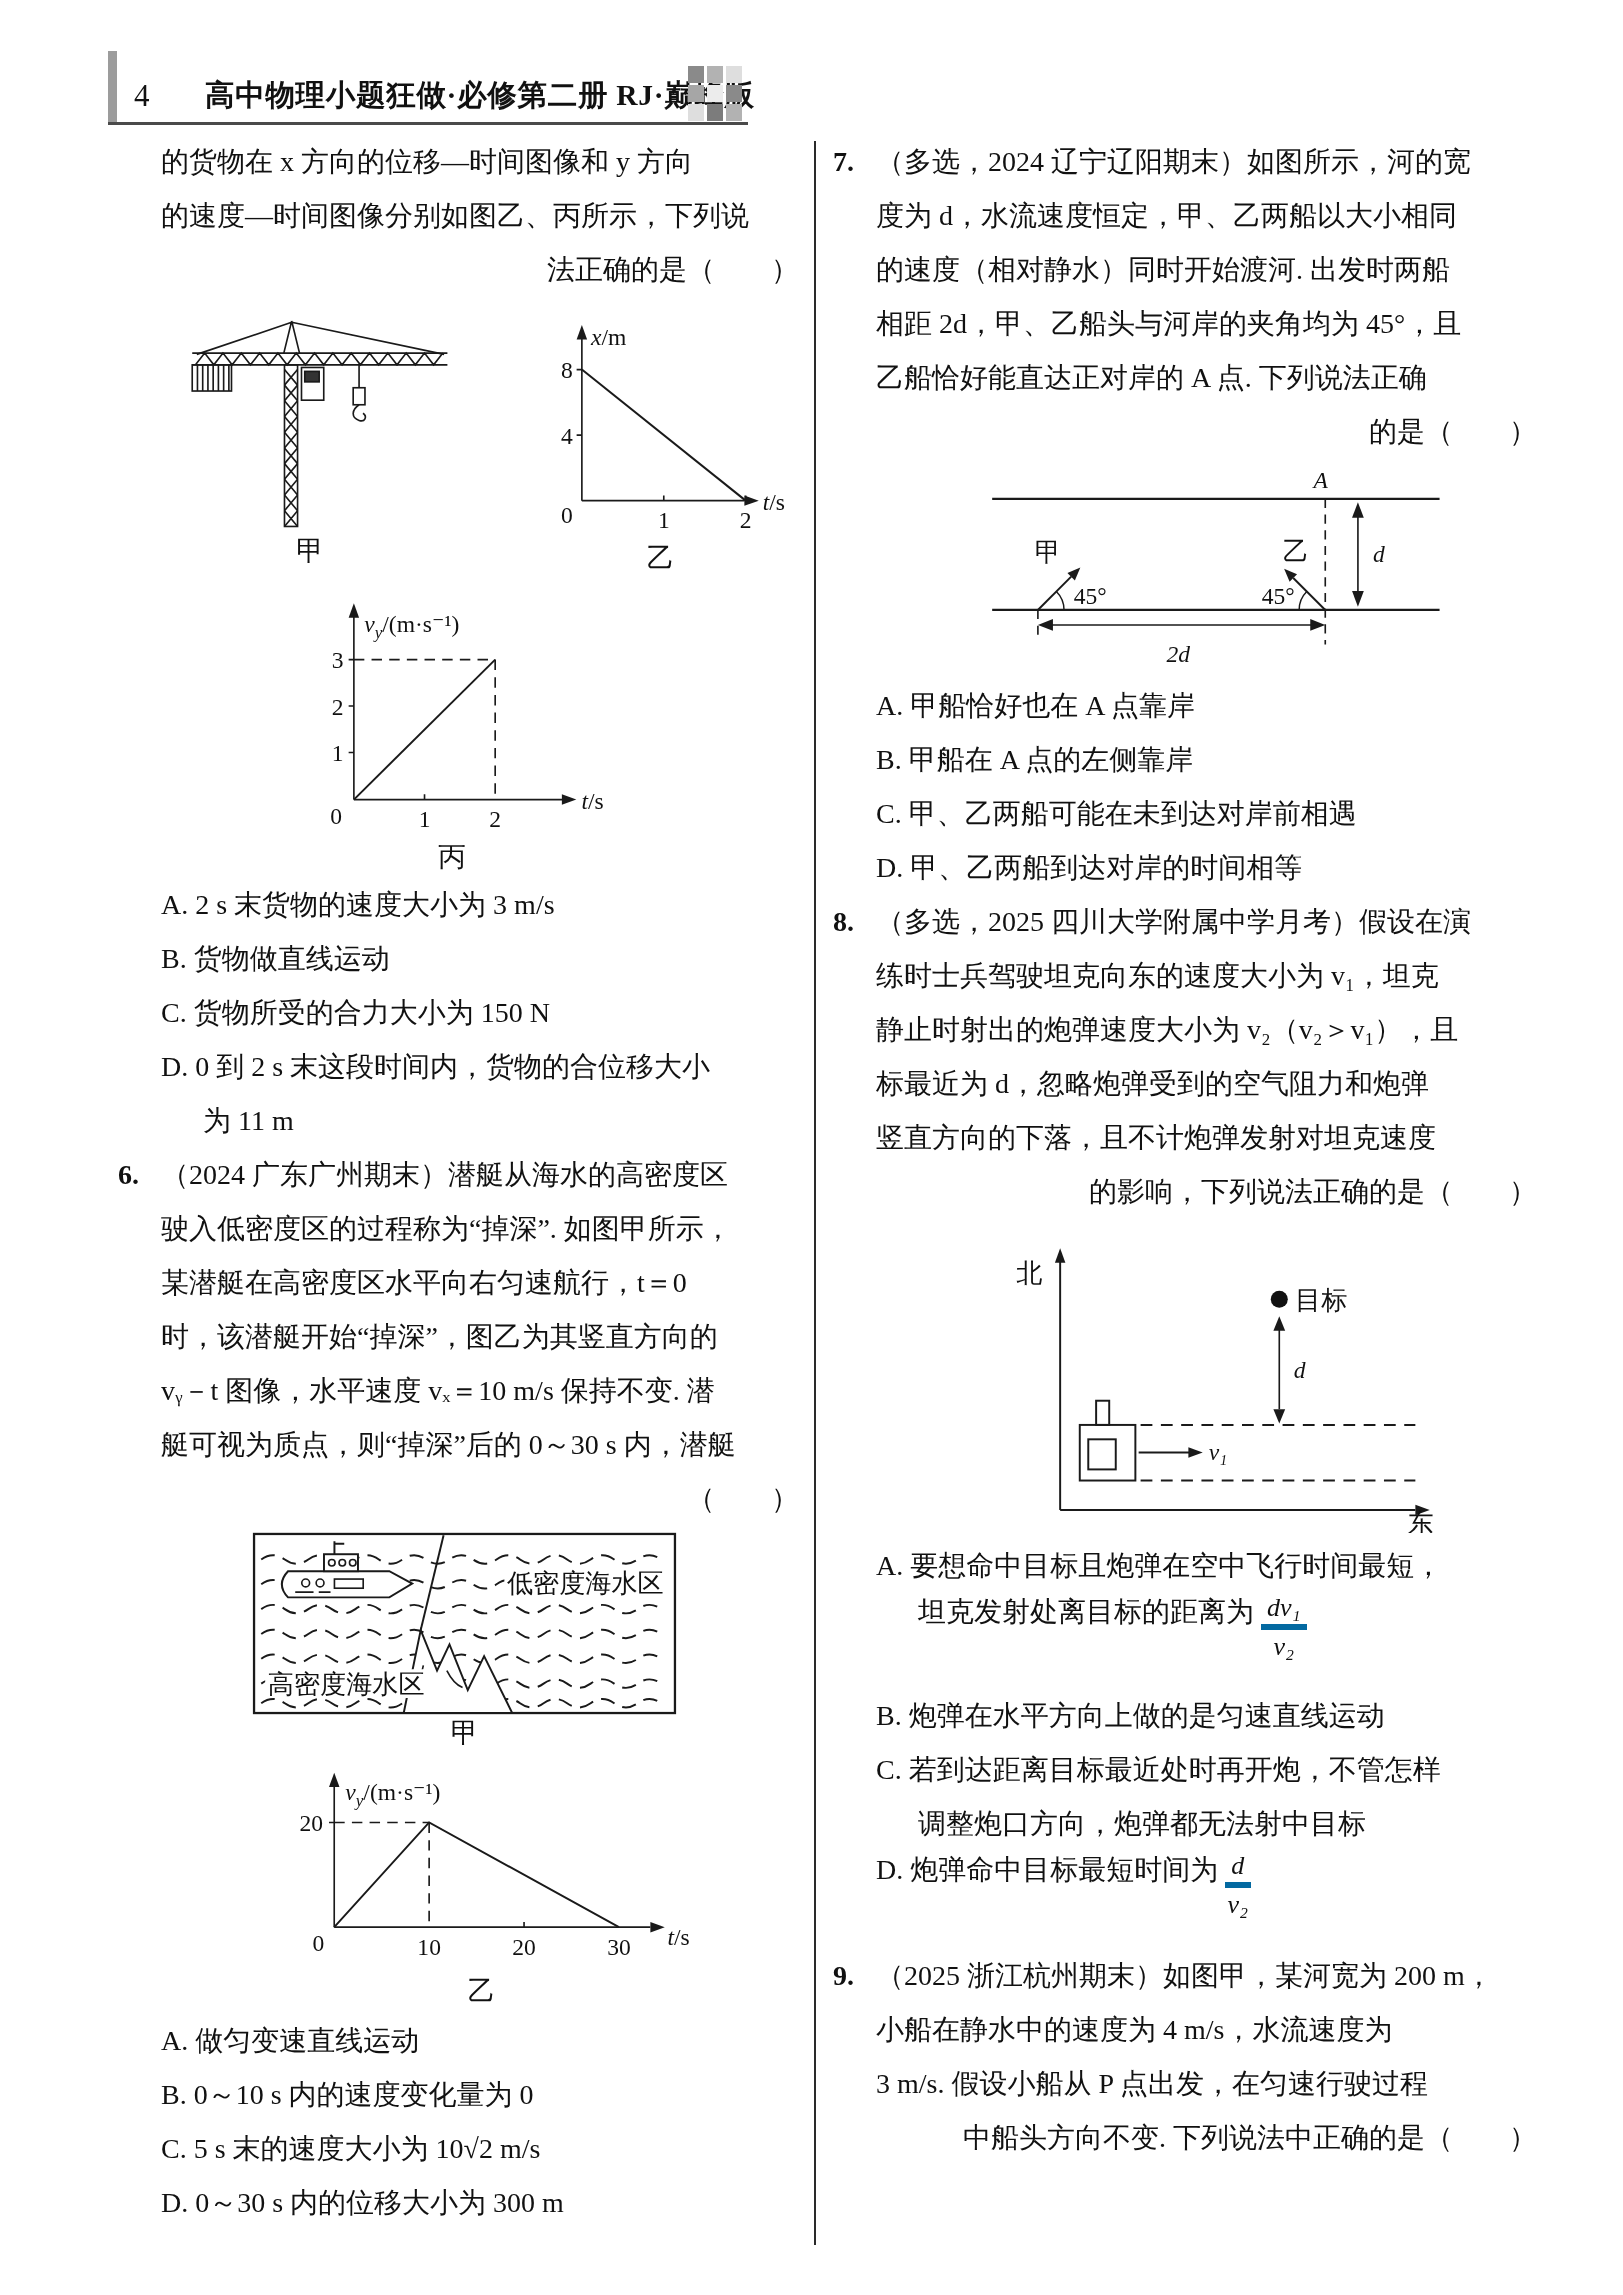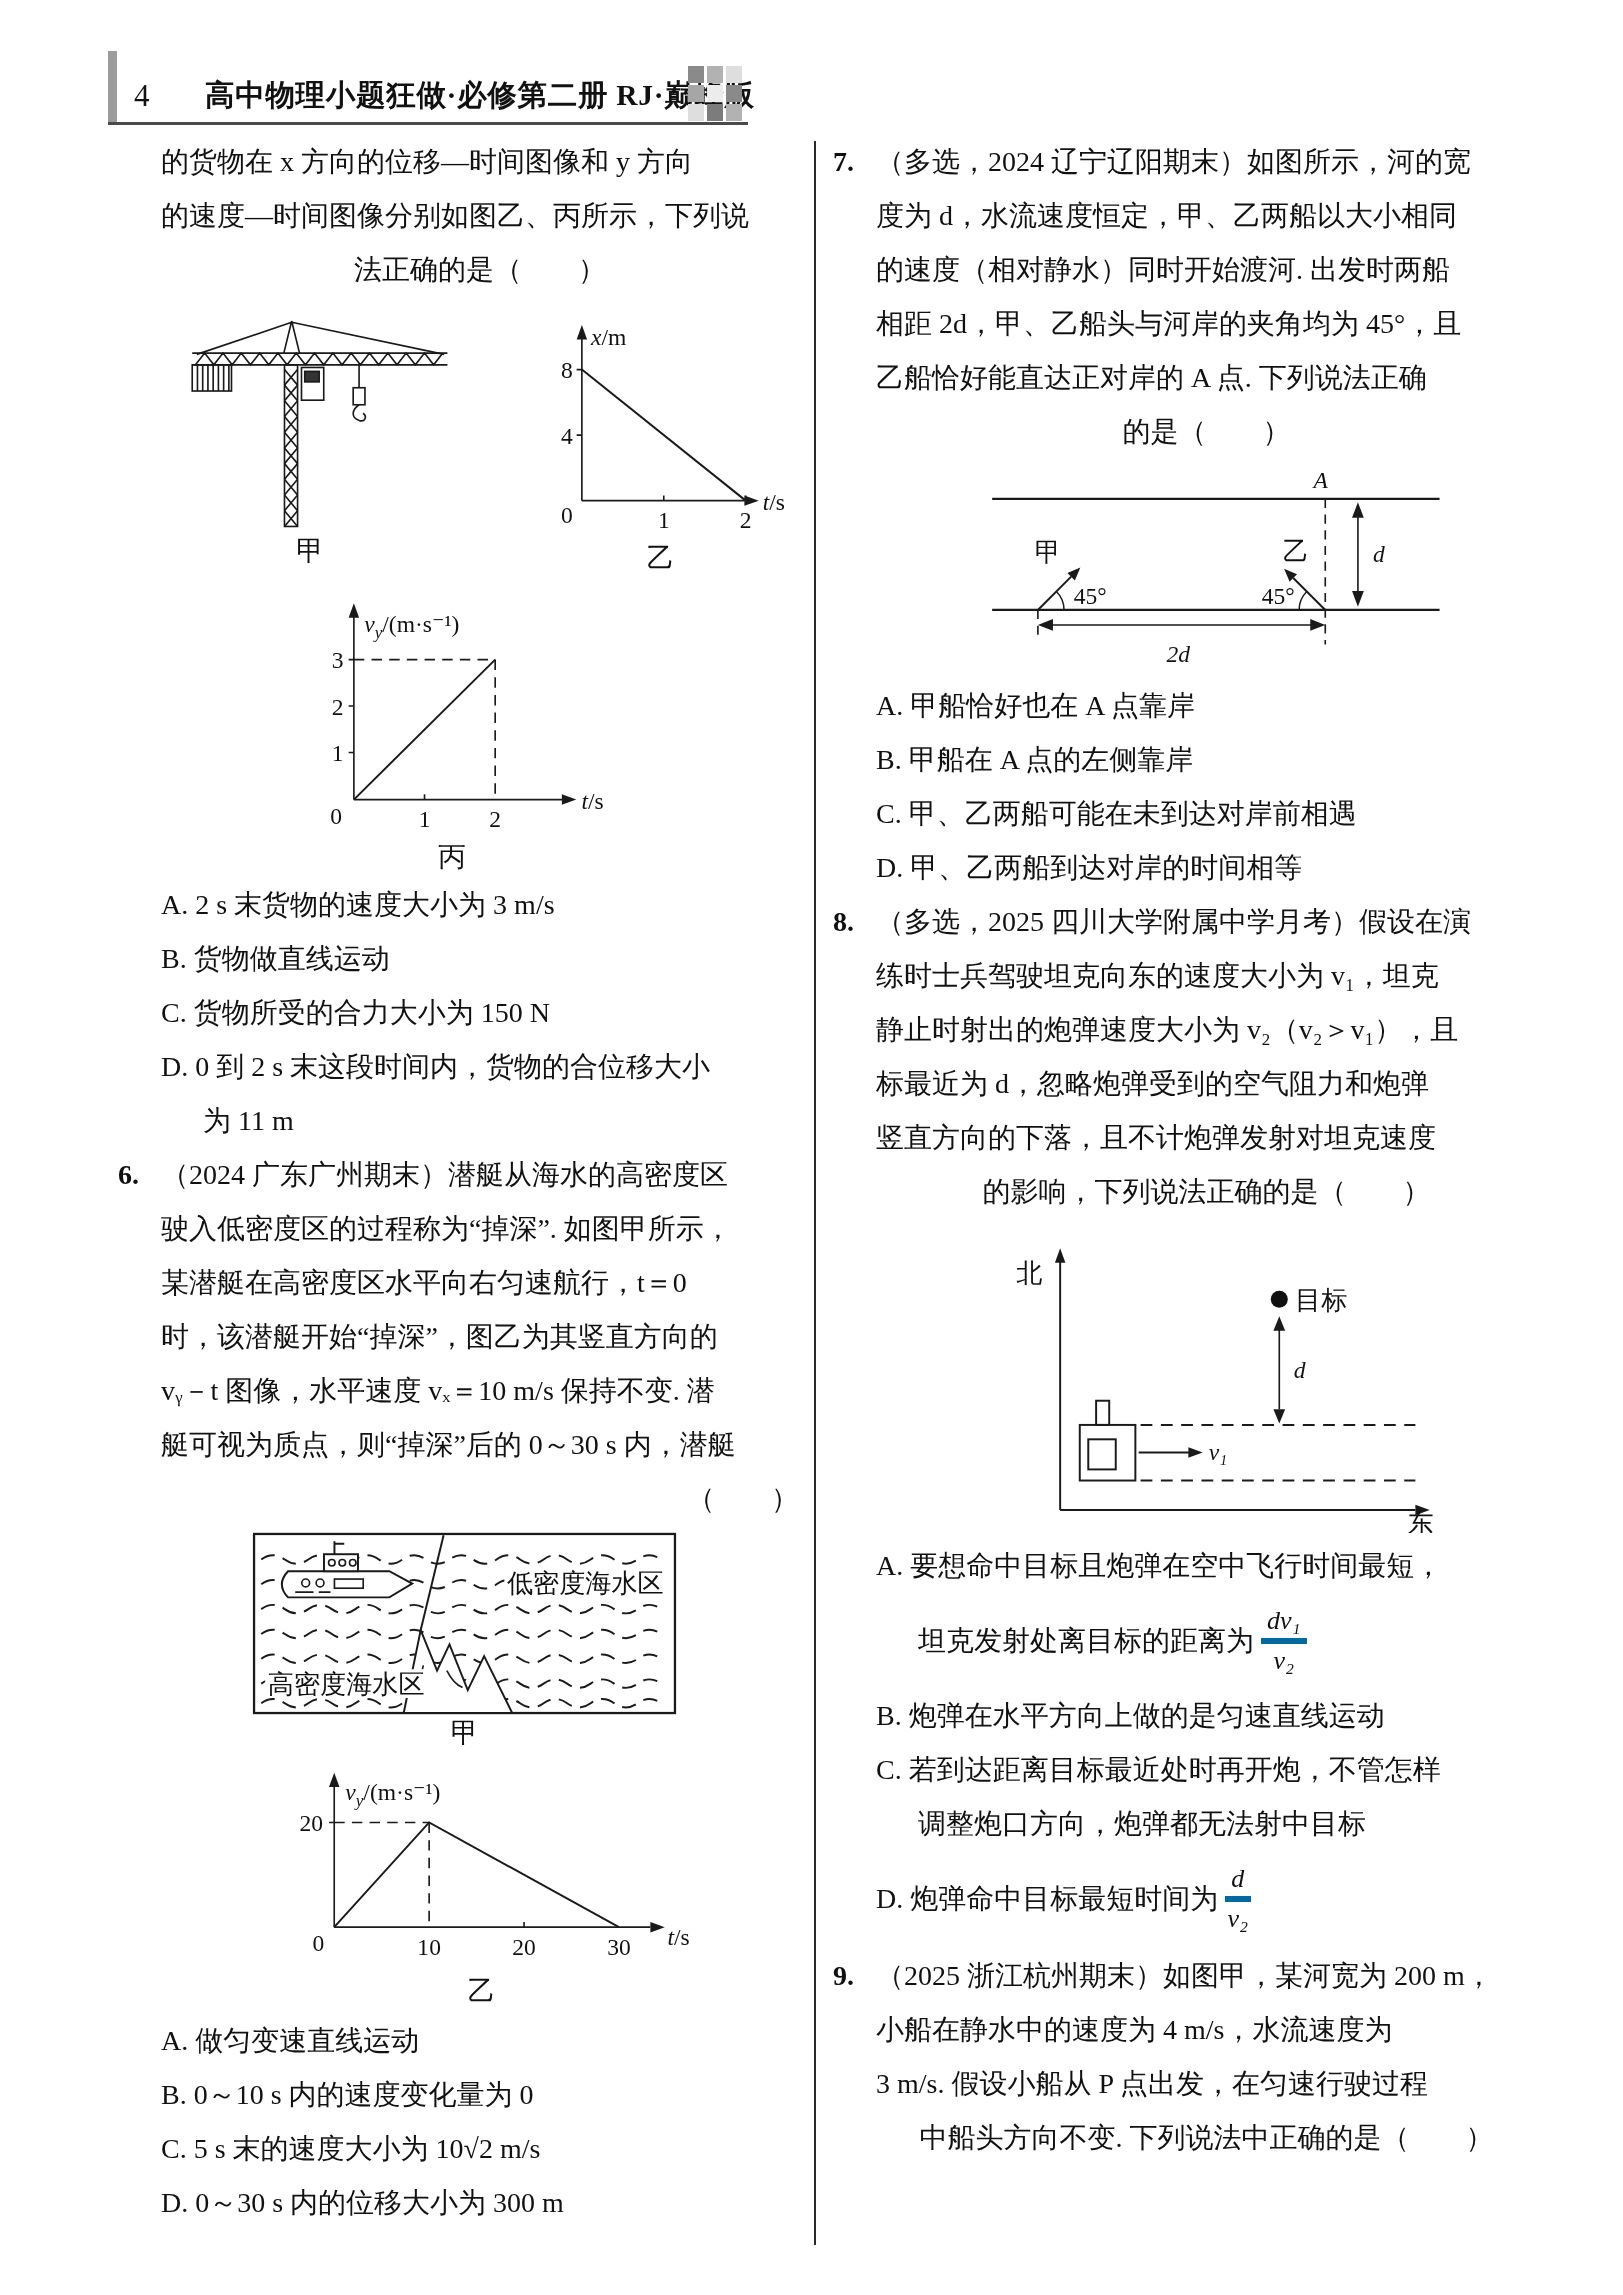--- a/index.html
+++ b/index.html
@@ -20,21 +20,21 @@
 
   
   .divider { position:absolute; left:814px; top:141px; width:2px; height:2104px; background:#2a2a2a; }
   .col-left  { position:absolute; left:118px;  top:135px; width:681px; }
   .col-right { position:absolute; left:833px; top:135px; width:704px; }
 
   .line { font-size:28px; line-height:54px; white-space:nowrap; }
   .qpara { position:relative; padding-left:43px; }
   .qnum { position:absolute; left:0; top:0; font-weight:bold; font-size:28px; line-height:54px; }
   .b { font-weight:normal; }
-  .flexline { display:flex; justify-content:center; }
+  .flexline { display:flex; justify-content:flex-end; }
   .bracket-only { text-align:right; }
   .opt { padding-left:43px; }
   .opt2 { padding-left:85px; }
 
   
   .fig { width:fit-content; }
   .figlabel { text-align:center; font-size:27.5px; line-height:30px; margin-top:1.3px; }
   .figrow { display:flex; margin:6.5px 0 0 38px; }
   .figrow .gap { width:72px; }
   svg text { font-family:"Liberation Serif","DejaVu Serif",serif; fill:#111; }
@@ -42,21 +42,21 @@
   .axlbl { font-size:36px; }
   .cjk { font-size:40px; }
   .it { font-style:italic; }
   .sub { font-size:26px; }
 
   
   .frac { display:inline-block; vertical-align:middle; text-align:center;
           font-size:26px; line-height:1.12; font-style:italic; margin-left:6.5px; }
   .frac .num { display:block; border-bottom:6px solid #0369a1; padding:0 6.5px 2px; }
   .frac .den { display:block; padding-top:2px; }
-  .fracline { display:flex; align-items:center; height:96px; font-size:28px; white-space:nowrap; }
+  .fracline { display:flex; align-items:flex-start; height:96px; font-size:28px; white-space:nowrap; }
 </style>
 </head>
 <body>
 
 <div class="page">
 
   <div class="header">
     <div class="header-bar"></div>
     <div class="page-num">4</div>
     <div class="header-title">高中物理小题狂做·必修第二册 RJ·巅峰版</div>

